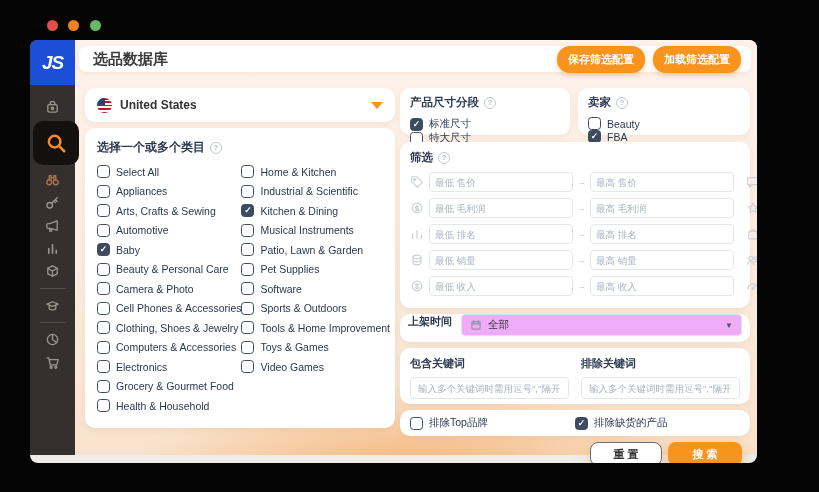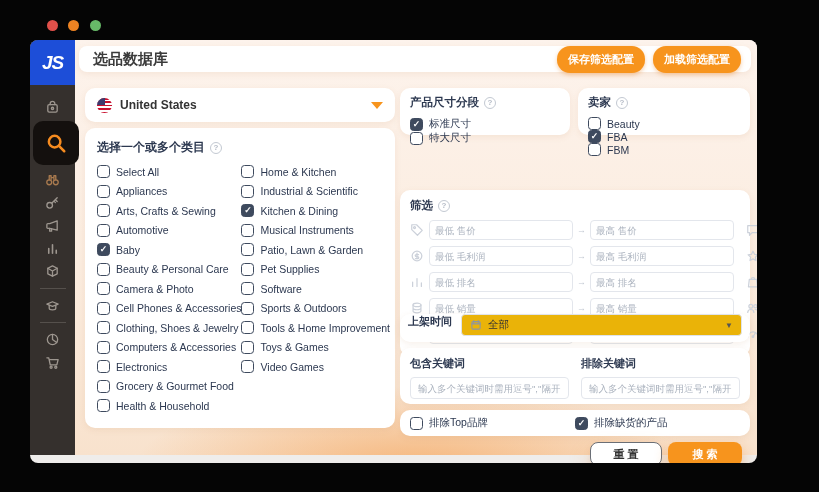--- a/index.html
+++ b/index.html
@@ -51,34 +51,34 @@
       display:flex;align-items:center;justify-content:center;}
   .cb.on{background:#3e4a5e;}
   .cb.on::after{content:"✓";color:#fff;font-size:9px;font-weight:bold;line-height:1;}
   .cbl{font-size:10.5px;color:#2c3850;white-space:nowrap;}
 
   .size-card{left:325px;top:48px;width:170px;height:47px;padding:7px 10px;}
   .seller-card{left:503px;top:48px;width:172px;height:47px;padding:7px 10px;}
   .opt-row{display:flex;justify-content:space-between;margin-top:7px;flex-direction:column;}
   .size-card .sec-title,.seller-card .sec-title,.filter-card .sec-title{font-size:11.5px;}
 
-  .filter-card{left:325px;top:102px;width:350px;height:166px;padding:8px 10px;margin-top:48px;}
+  .filter-card{left:325px;top:102px;width:350px;height:166px;padding:8px 10px;}
   .fgrid{display:grid;grid-template-columns:1fr 1fr;column-gap:12px;row-gap:6px;margin-top:7px;}
   .fgroup{display:flex;align-items:center;gap:4px;}
   .ficon{width:15px;height:15px;color:#ccd1da;flex:none;display:flex;align-items:center;}
   .ficon svg{width:14px;height:14px;}
   .fin{flex:1;min-width:0;height:20px;border:1px solid #e3e6ec;border-radius:4px;font-size:9.5px;
        padding:0 5px;color:#333;font-family:inherit;outline:none;background:#fff;}
   .fin::placeholder{color:#a9b1bd;}
   .farrow{color:#c2c8d2;font-size:9px;flex:none;}
 
   .listing-card{left:325px;top:274px;width:350px;height:28px;display:flex;align-items:flex-start;padding:0 8px;gap:9px;}
   .lt-label{font-size:11px;font-weight:bold;color:#2c3850;white-space:nowrap;}
   .lt-select{flex:1;height:22px;border:1px solid #dfe3e9;border-radius:4px;display:flex;align-items:center;
-             padding:0 8px;gap:6px;cursor:pointer;background:#eab308;}
+             padding:0 8px;gap:6px;cursor:pointer;background:#f0abfc;}
   .lt-select svg{width:12px;height:12px;color:#8b95a5;}
   .lt-value{font-size:10.5px;color:#333;}
   .lt-caret{margin-left:auto;font-size:8px;color:#555;}
 
   .kw-card{left:325px;top:308px;width:350px;height:56px;padding:8px 10px;display:grid;grid-template-columns:1fr 1fr;column-gap:12px;}
   .kw-label{font-size:11px;font-weight:bold;color:#2c3850;margin-bottom:6px;}
   .kw-input{width:100%;height:22px;border:1px solid #e3e6ec;border-radius:4px;font-size:9.5px;padding:0 7px;
             color:#333;font-family:inherit;outline:none;}
   .kw-input::placeholder{color:#a9b1bd;}
 

